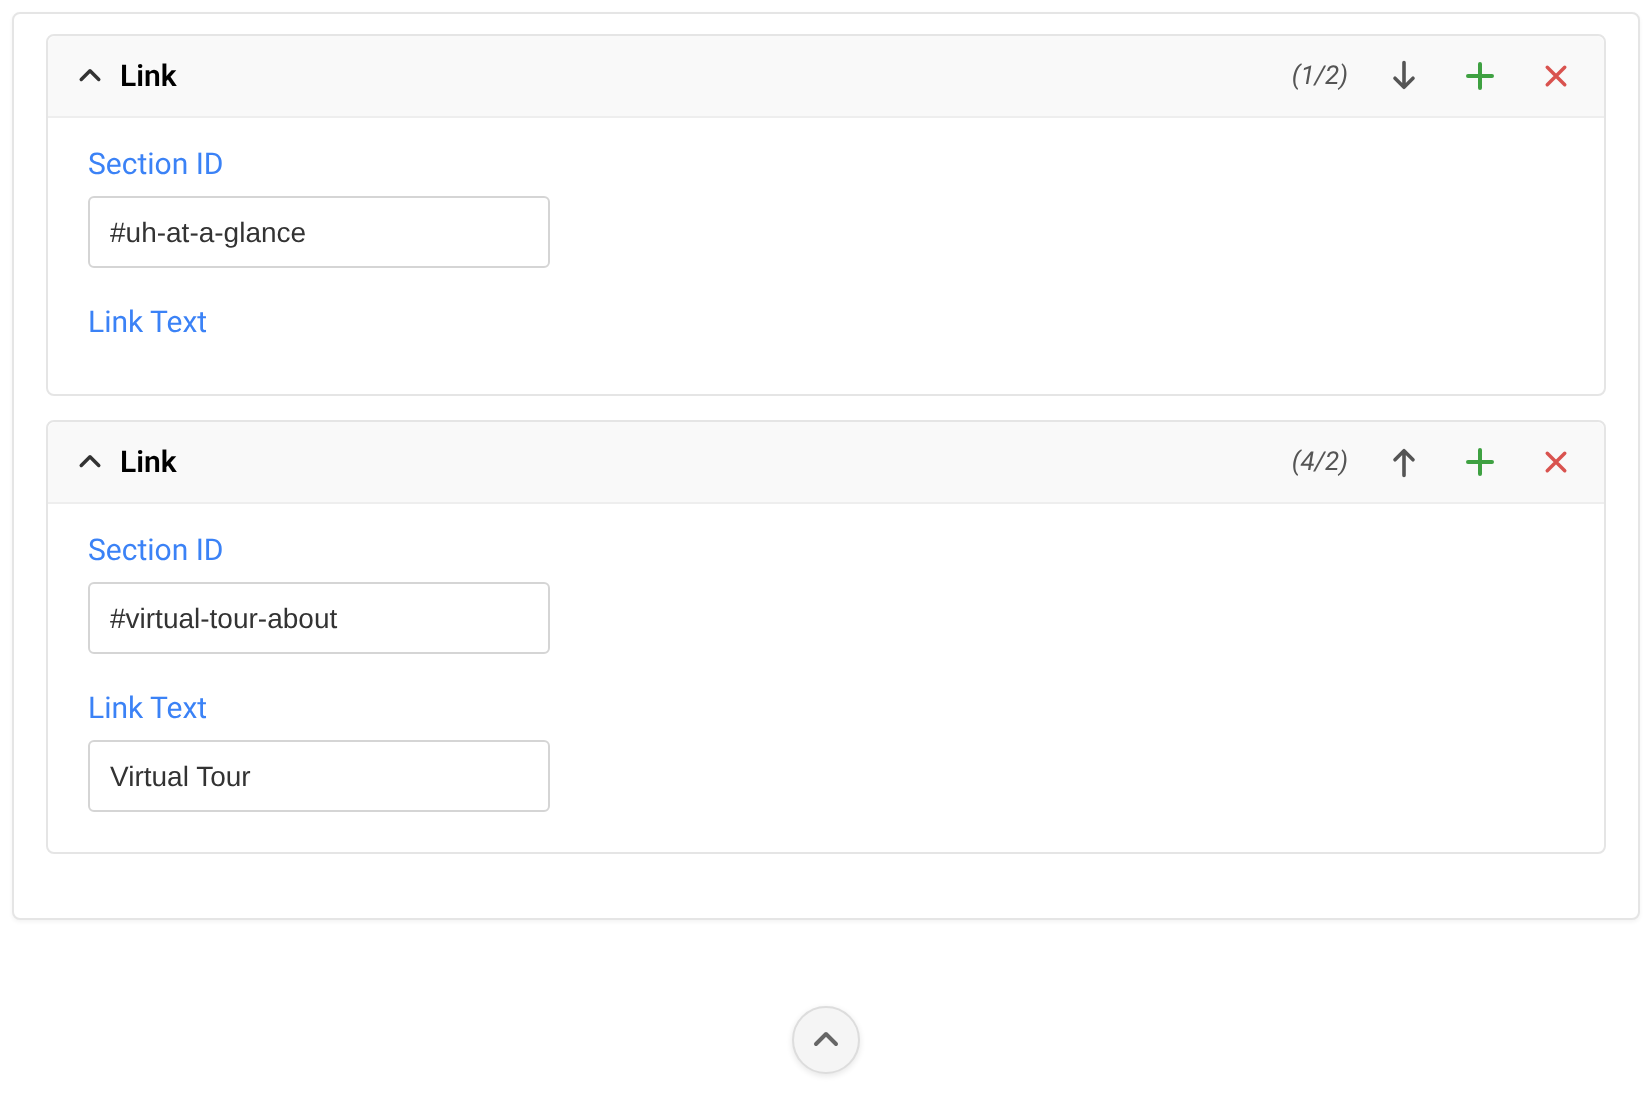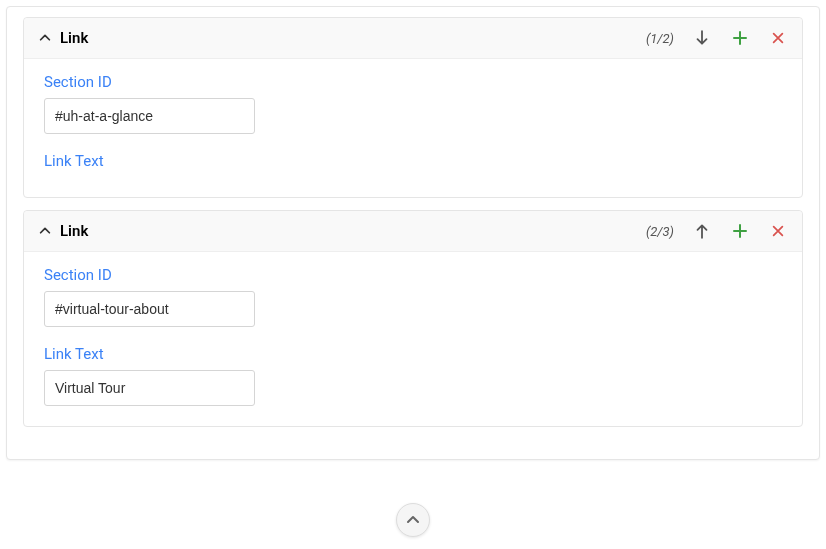--- a/index.html
+++ b/index.html
@@ -97,21 +97,21 @@
     .field {
       margin-bottom: 18px;
     }
     .field-label {
       font-size: 15px;
       color: #3b82f6;
       margin-bottom: 7px;
       display: block;
     }
     .field-input {
-      width: 211px;
+      width: 231px;
       height: 36px;
       border: 1px solid #d5d5d5;
       border-radius: 3px;
       padding: 0 10px;
       font-size: 14px;
       color: #333;
     }
     .collapse-btn {
       position: absolute;
       bottom: 12px;
@@ -183,21 +183,21 @@
       <div class="link-header">
         <div class="link-header-left">
           <span class="chevron">
             <svg width="14" height="14" viewBox="0 0 16 16">
                 <path d="M3 10 L8 5 L13 10" stroke="#333" stroke-width="2" fill="none" stroke-linecap="round" stroke-linejoin="round"></path>
               </svg>
           </span>
           <span class="title">Link</span>
         </div>
         <div class="link-header-right">
-          <span class="counter">(2/3)</span>
+          <span class="counter">(4/2)</span>
           <span class="icon-btn">
             <svg width="18" height="18" viewBox="0 0 16 16">
                 <path d="M8 14 L8 3 M4 7 L8 3 L12 7" stroke="#555" stroke-width="1.6" fill="none" stroke-linecap="round" stroke-linejoin="round"></path>
               </svg>
           </span>
           <span class="icon-btn">
             <svg width="16" height="16" viewBox="0 0 16 16">
                 <path d="M8 2 L8 14 M2 8 L14 8" stroke="#3fa142" stroke-width="2" fill="none" stroke-linecap="round"></path>
               </svg>
           </span>

